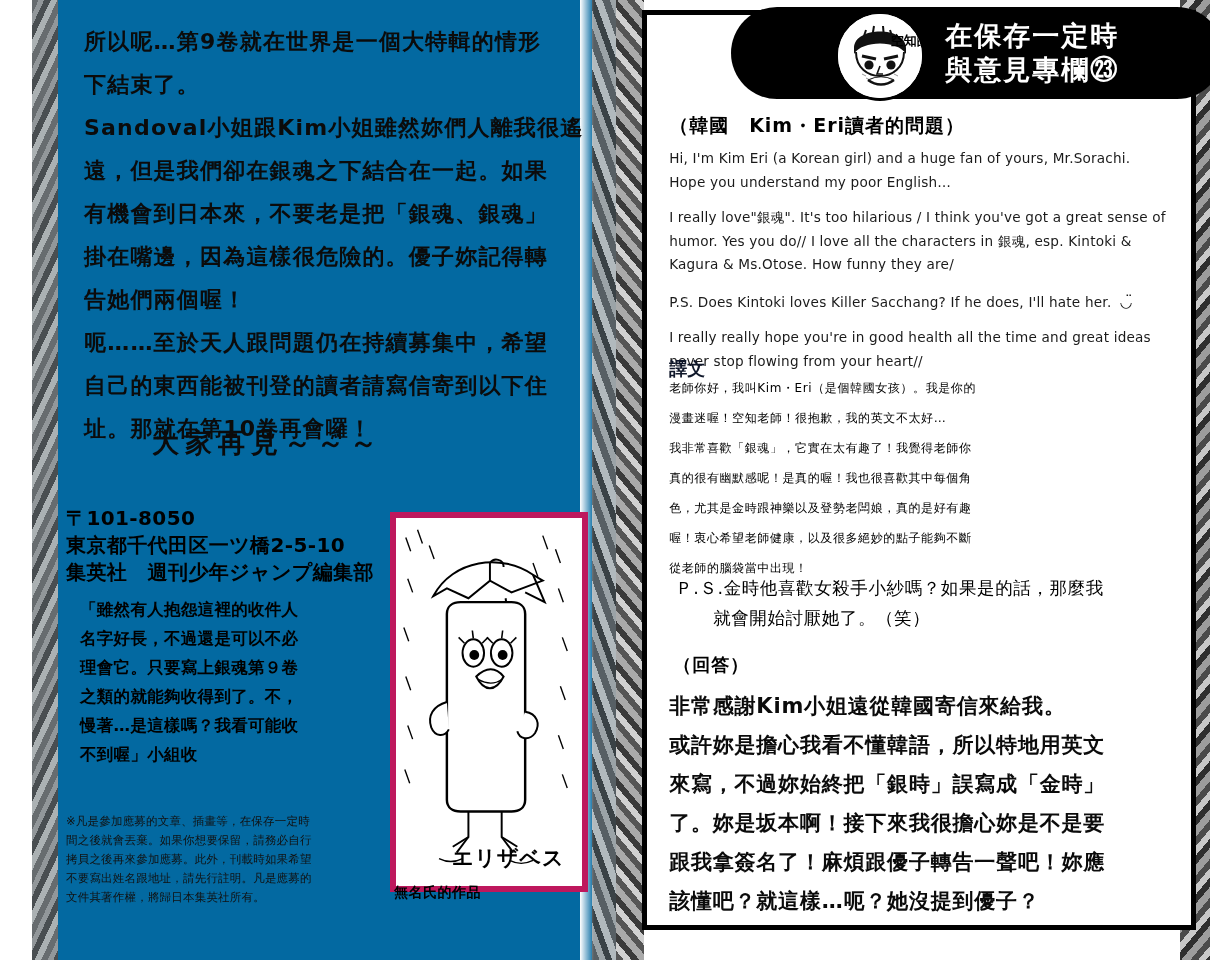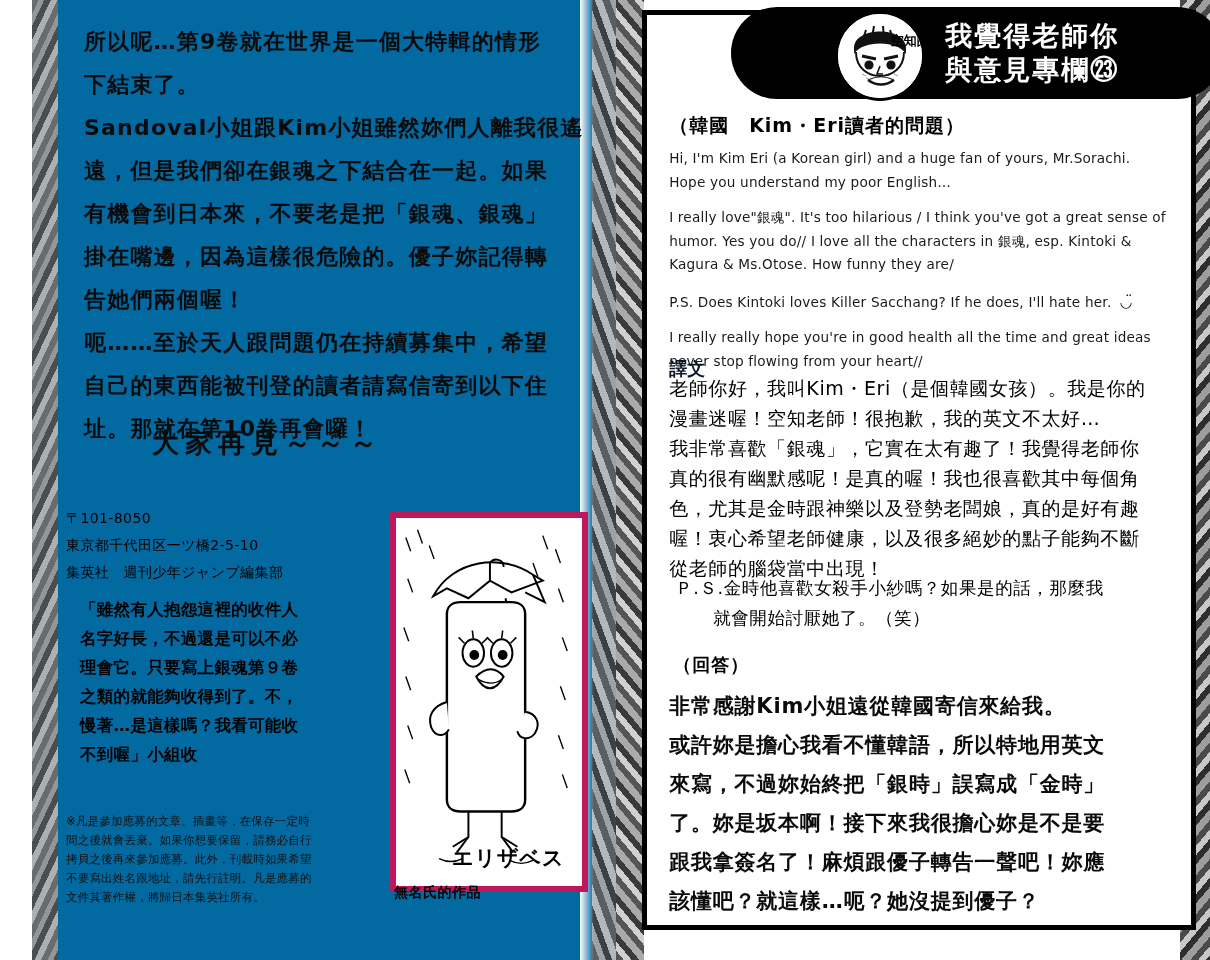--- a/index.html
+++ b/index.html
@@ -90,22 +90,22 @@
   }
 
   .address-block {
     position: absolute;
     left: 34px;
     top: 505px;
     width: 320px;
     color: #000;
   }
   .addr-line {
-    font-size: 14px;
-    font-weight: 400;
+    font-size: 20px;
+    font-weight: 700;
     line-height: 27px;
     letter-spacing: .4px;
   }
   .addr-note {
     margin-top: 9px;
     font-size: 16.5px;
     font-weight: 700;
     line-height: 29px;
     letter-spacing: .3px;
     padding-left: 14px;
@@ -265,21 +265,21 @@
     top: 342px;
     font-size: 18px;
     font-weight: 700;
     color: #0f172a;
   }
   .trans-block {
     position: absolute;
     left: 22px;
     top: 358px;
     width: 510px;
-    font-size: 19px;
+    font-size: 12px;
     line-height: 30px;
     color: #000;
     letter-spacing: .6px;
   }
   .trans-block .ln { white-space: nowrap; }
 
   .ps-block {
     position: absolute;
     left: 28px;
     top: 558px;
@@ -462,21 +462,21 @@
             <g stroke="#555" stroke-width="1" opacity=".6">
               <path d="M24 60 l4 2"></path>
                 <path d="M28 64 l4 2"></path>
                 <path d="M56 60 l4 2"></path>
                 <path d="M52 64 l4 2"></path>
             </g>
           </svg>
           <div class="avatar-label">空知的</div>
         </div>
         <div class="title">
-          <div>我覺得老師你</div>
+          <div>在保存一定時</div>
           <div>與意見專欄㉓</div>
         </div>
       </div>
 
       <div class="q-head">（韓國　Kim・Eri讀者的問題）</div>
 
       <div class="eng-block">
         <p class="p">Hi, I'm Kim Eri (a Korean girl) and a huge fan of yours, Mr.Sorachi. Hope you understand my poor English…</p>
         <p class="p">I really love"銀魂". It's too hilarious / I think you've got a great sense of humor. Yes you do// I love all the characters in 銀魂, esp. Kintoki &amp; Kagura &amp; Ms.Otose. How funny they are/</p>
         <p class="p ps">

